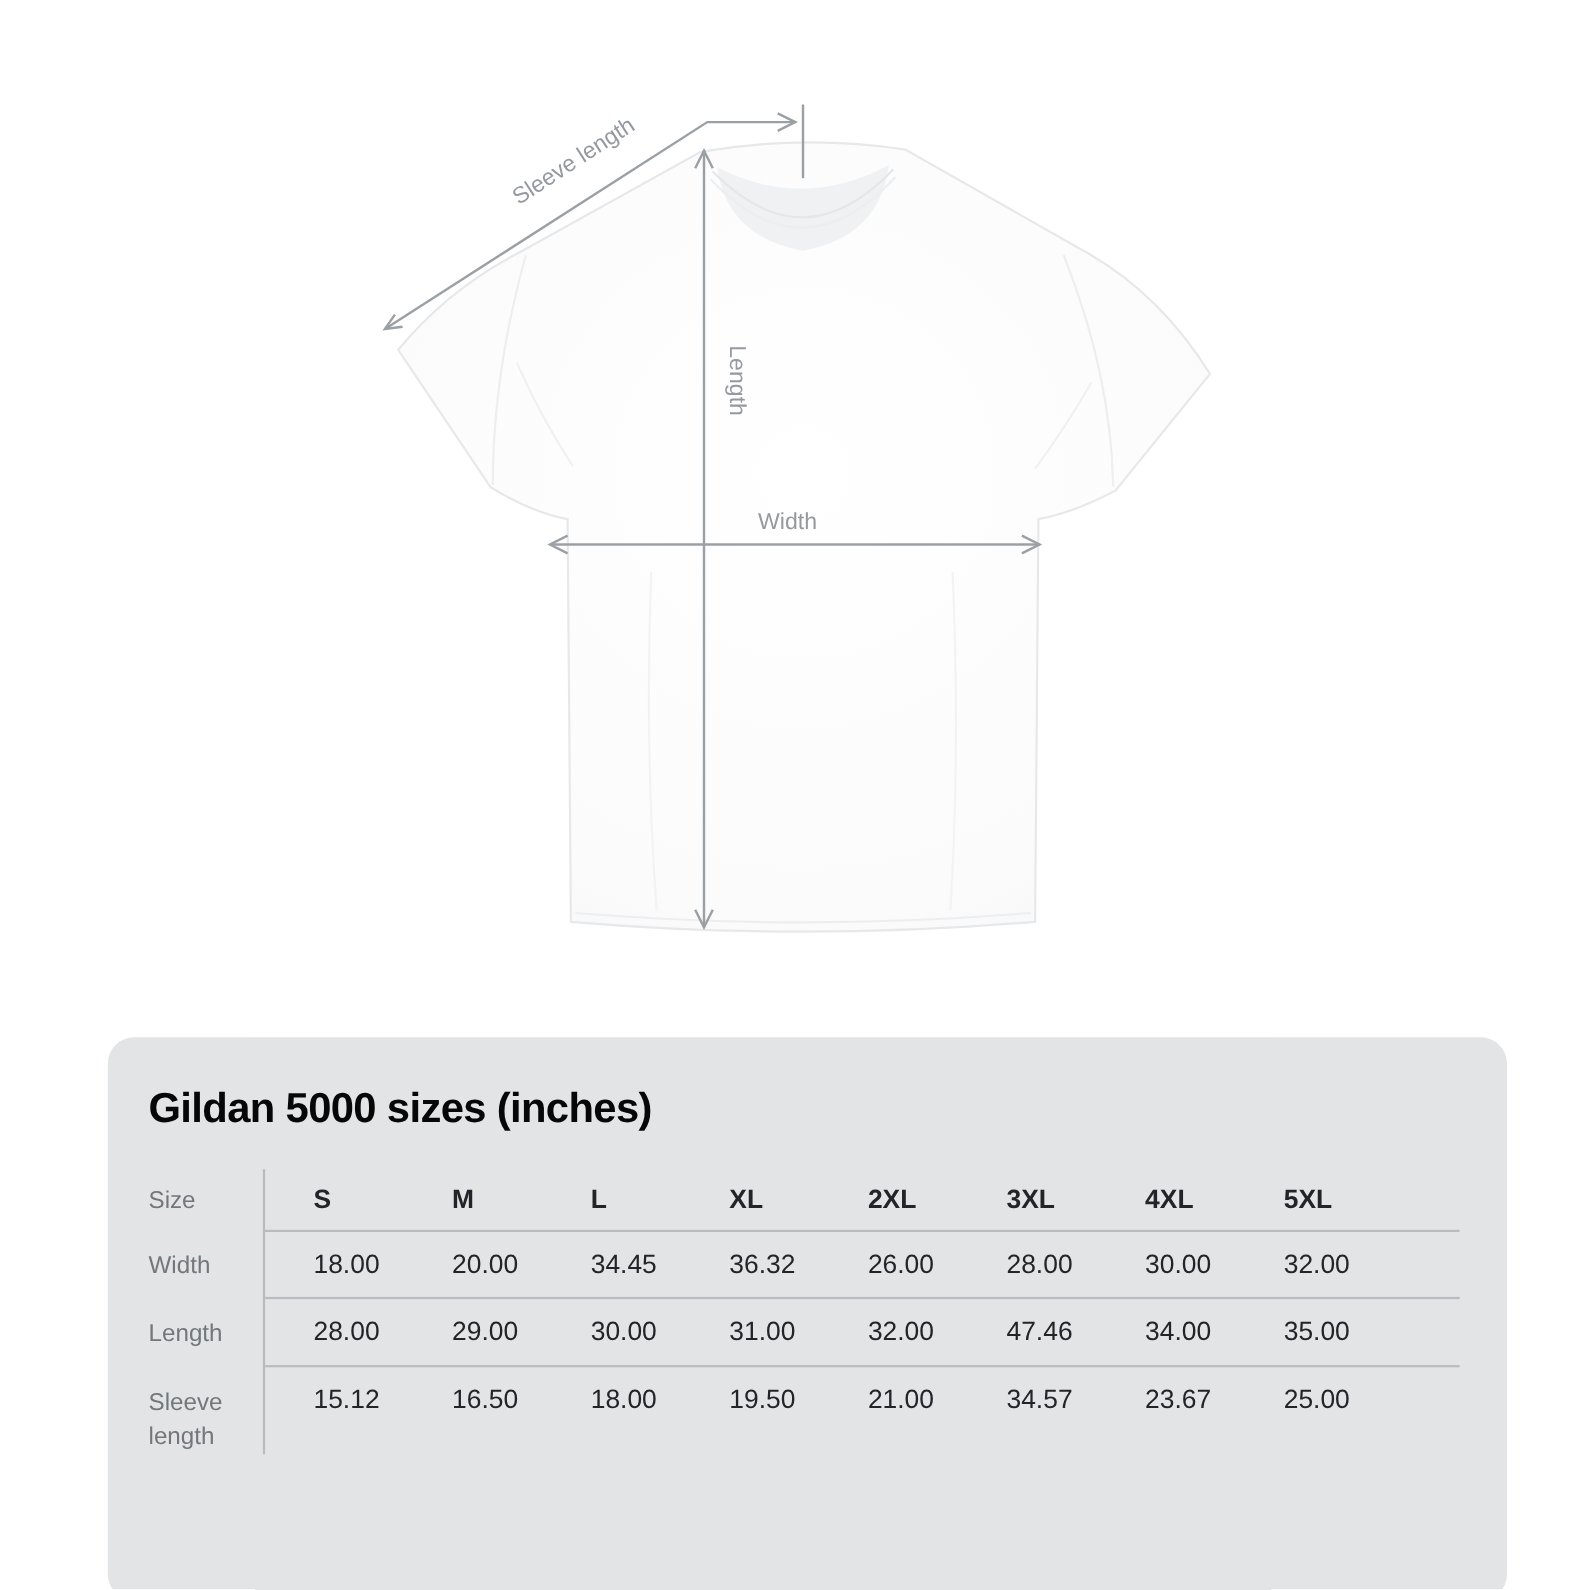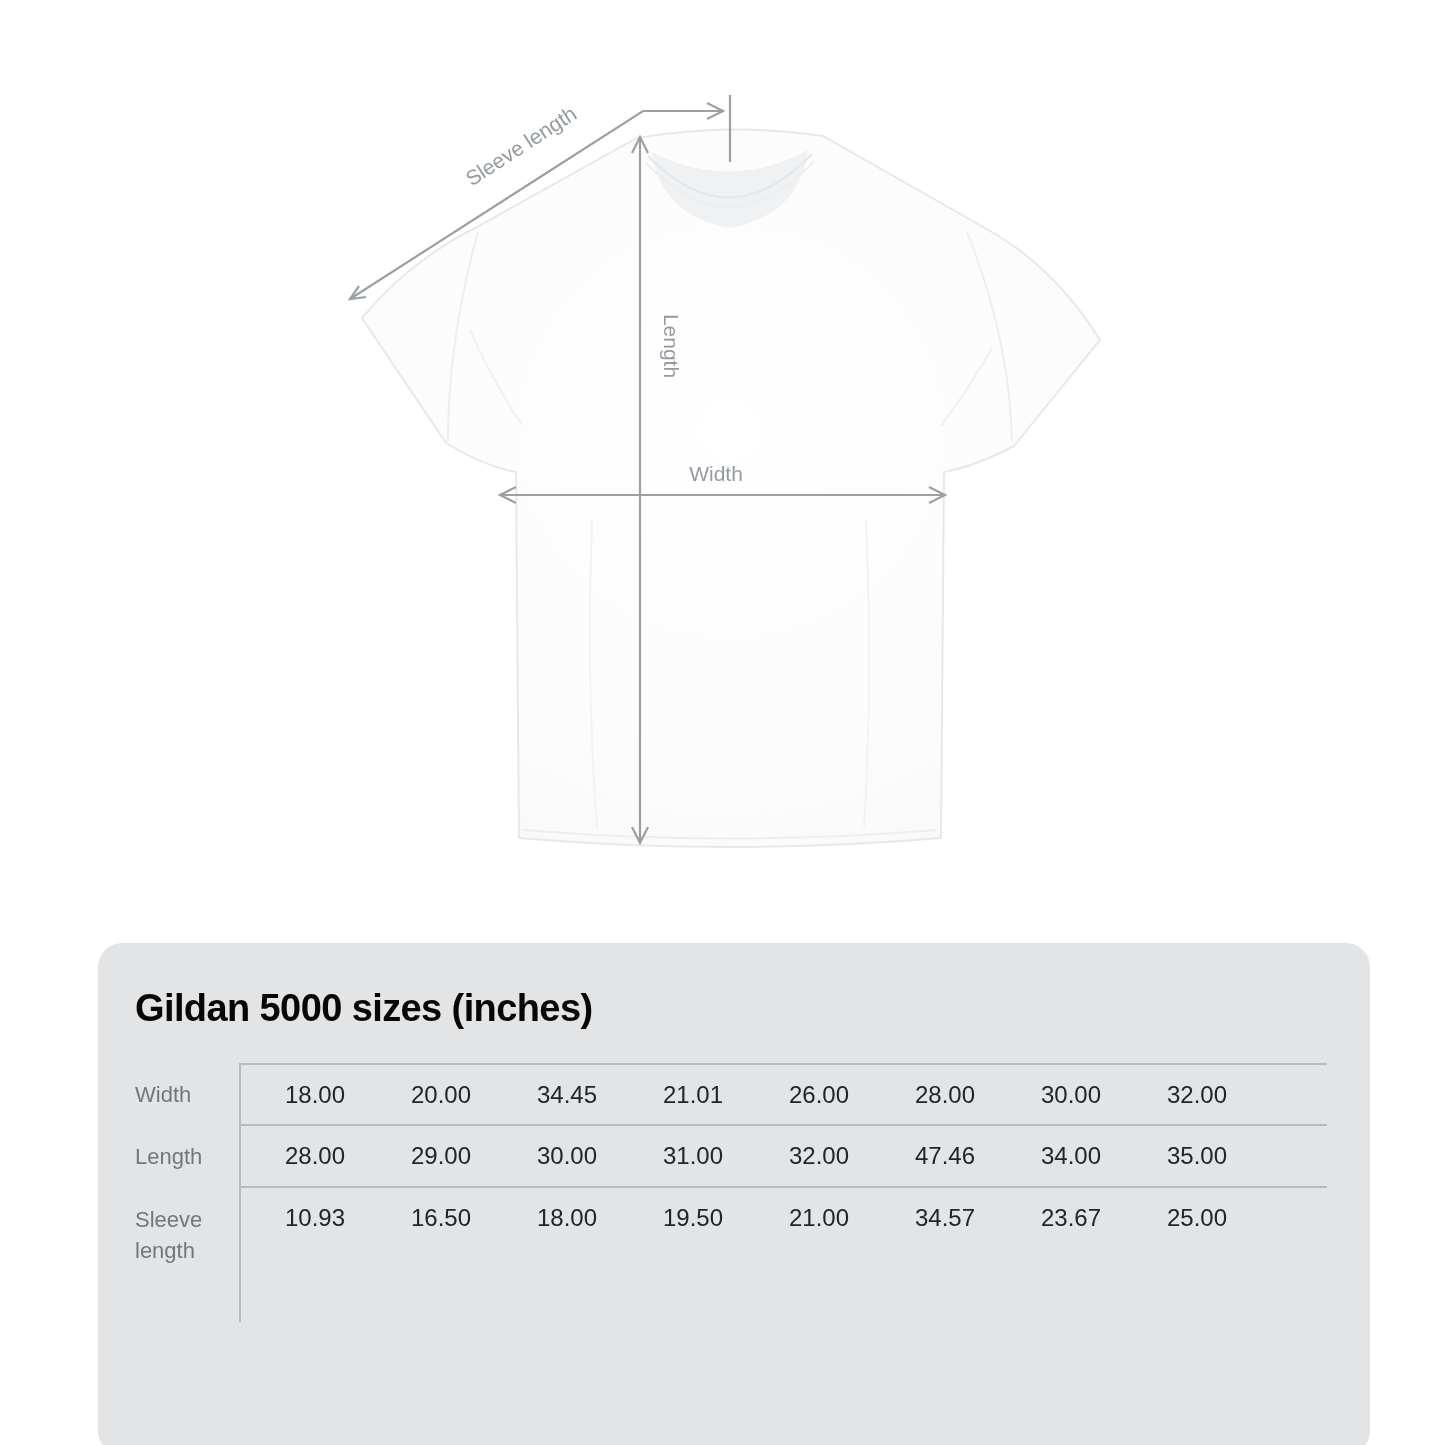--- a/index.html
+++ b/index.html
@@ -112,29 +112,40 @@
     <text class="measure-label" x="664" y="346" text-anchor="middle" transform="rotate(90 664 346)">Length</text>
     <text class="measure-label" x="716" y="481" text-anchor="middle">Width</text>
   </svg>
 
   <div class="panel">
     <div class="panel-title">Gildan 5000 sizes (inches)</div>
 
     <div class="size-table">
       <div class="vline"></div>
 
+      <div class="trow trow-header">
+        <div class="rlabel">Size</div>
+        <div class="cell">S</div>
+        <div class="cell">M</div>
+        <div class="cell">L</div>
+        <div class="cell">XL</div>
+        <div class="cell">2XL</div>
+        <div class="cell">3XL</div>
+        <div class="cell">4XL</div>
+        <div class="cell">5XL</div>
+      </div>
 
       <div class="divider"></div>
 
       <div class="trow trow-r1">
         <div class="rlabel">Width</div>
         <div class="cell">18.00</div>
         <div class="cell">20.00</div>
         <div class="cell">34.45</div>
-        <div class="cell">21.01</div>
+        <div class="cell">36.32</div>
         <div class="cell">26.00</div>
         <div class="cell">28.00</div>
         <div class="cell">30.00</div>
         <div class="cell">32.00</div>
       </div>
 
       <div class="divider"></div>
 
       <div class="trow trow-r2">
         <div class="rlabel">Length</div>
@@ -145,21 +156,21 @@
         <div class="cell">32.00</div>
         <div class="cell">47.46</div>
         <div class="cell">34.00</div>
         <div class="cell">35.00</div>
       </div>
 
       <div class="divider"></div>
 
       <div class="trow trow-r3">
         <div class="rlabel">Sleeve length</div>
-        <div class="cell">10.93</div>
+        <div class="cell">15.12</div>
         <div class="cell">16.50</div>
         <div class="cell">18.00</div>
         <div class="cell">19.50</div>
         <div class="cell">21.00</div>
         <div class="cell">34.57</div>
         <div class="cell">23.67</div>
         <div class="cell">25.00</div>
       </div>
     </div>
   </div>

